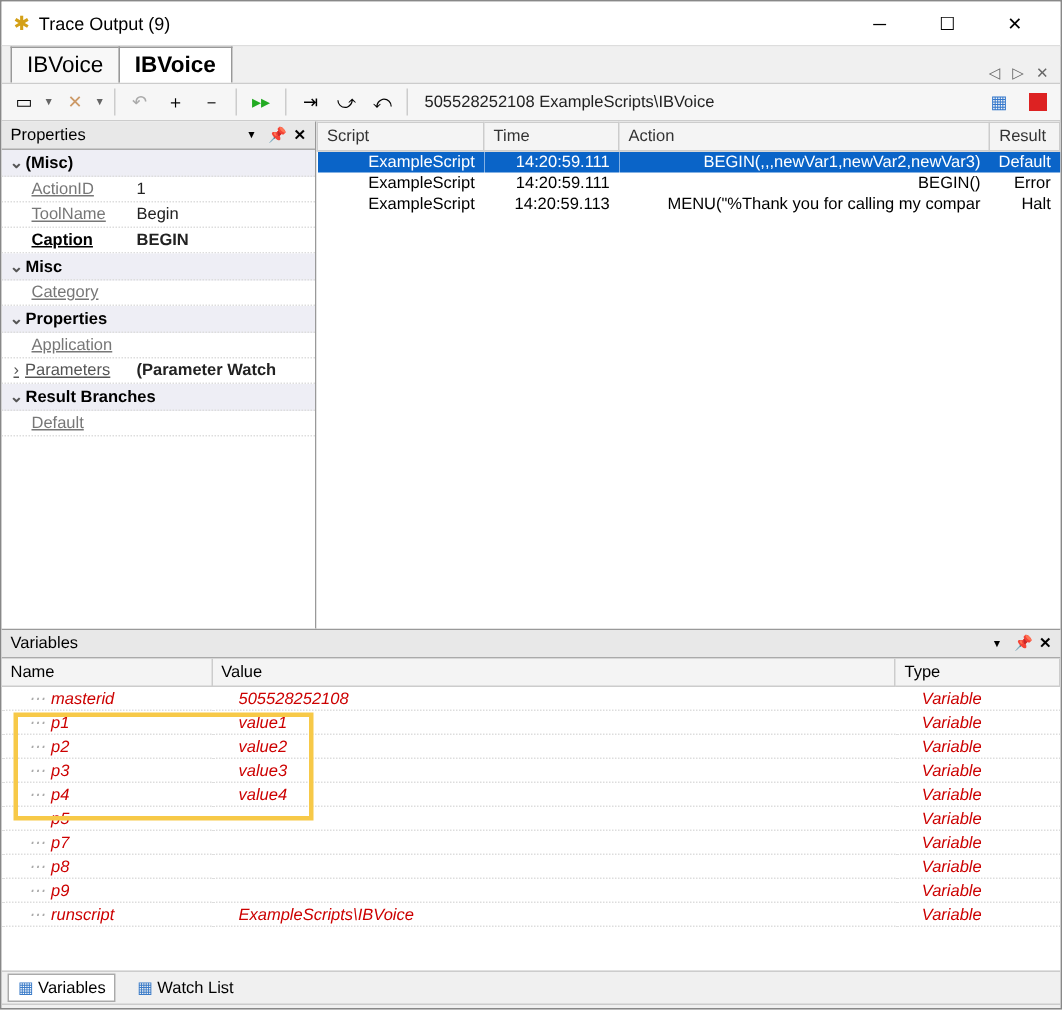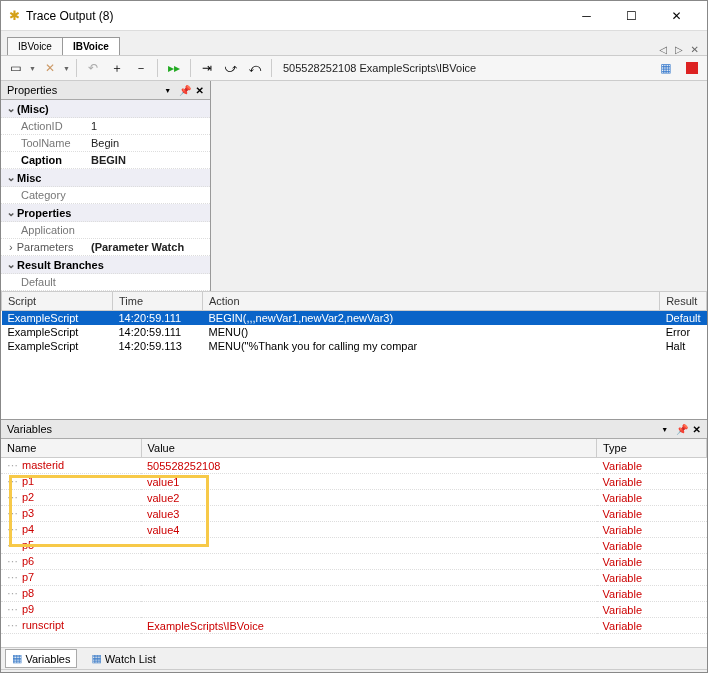--- a/index.html
+++ b/index.html
@@ -6,84 +6,84 @@
 body { font-family: "Segoe UI", Tahoma, sans-serif; font-size: 11px; background: #f0f0f0; width: 708px; height: 673px; overflow: hidden; border: 1px solid #888; }
 
 
 .titlebar { height: 30px; background: #fff; display: flex; align-items: center; padding: 0 8px; border-bottom: 1px solid #ddd; }
 .titlebar .icon { color: #d4a017; margin-right: 6px; font-size: 13px; }
 .titlebar .title { flex: 1; font-size: 12px; color: #000; }
 .titlebar .wbtn { width: 45px; height: 28px; display: flex; align-items: center; justify-content: center; font-size: 12px; cursor: pointer; }
 
 
 .doctabs { height: 24px; display: flex; align-items: flex-end; padding: 0 6px; background: #f0f0f0; position: relative; }
-.doctab { padding: 3px 10px; border: 1px solid #999; border-bottom: none; background: #f8f8f8; font-size: 10px; margin-right: -1px; cursor: pointer; position: relative; }
+.doctab { padding: 3px 10px; border: 1px solid #999; border-bottom: none; background: #f8f8f8; font-size: 15px; margin-right: -1px; cursor: pointer; position: relative; }
 .doctab.active { background: #fff; font-weight: bold; z-index: 2; }
 .doctab-nav { margin-left: auto; display: flex; gap: 4px; color: #666; font-size: 10px; }
 .doctab-nav span { cursor: pointer; padding: 0 2px; }
 
 
 .toolbar { height: 26px; background: #f6f6f6; border-top: 1px solid #ccc; border-bottom: 1px solid #ccc; display: flex; align-items: center; padding: 0 4px; gap: 2px; }
 .tbtn { width: 22px; height: 20px; display: flex; align-items: center; justify-content: center; cursor: pointer; border: 1px solid transparent; font-size: 12px; }
 .tsep { width: 1px; height: 18px; background: #ccc; margin: 0 3px; }
 .tdrop { width: 8px; font-size: 7px; color: #666; }
 .tpath { margin-left: 6px; font-size: 11px; color: #222; }
 .tright { margin-left: auto; display: flex; gap: 4px; }
 .redsq { width: 12px; height: 12px; background: #d22; }
 
 
-.mainrow { display: flex; height: 338px; flex-direction: column; }
+.mainrow { display: flex; height: 338px; }
 .props { width: 210px; border-right: 1px solid #999; display: flex; flex-direction: column; background: #fff; }
 .pheader { background: #e8e8e8; border-bottom: 1px solid #aaa; padding: 3px 6px; display: flex; align-items: center; }
 .pheader span:first-child { flex: 1; }
 .pin { font-size: 10px; margin: 0 4px; cursor: pointer; }
 .pclose { font-size: 10px; cursor: pointer; font-weight: bold; }
 .pgrid { flex: 1; overflow: auto; font-size: 11px; }
 .prow { display: flex; border-bottom: 1px dotted #ddd; min-height: 17px; align-items: center; }
 .pcat { background: #eeeef5; font-weight: bold; padding: 2px 4px; }
 .pcat .chev { width: 12px; text-align: center; color: #555; }
-.pname { width: 90px; padding-left: 20px; color: #777; }
+.pname { width: 90px; padding-left: 20px; color: #777; text-decoration: underline; }
 .pval { flex: 1; color: #222; }
 .pname.b { font-weight: bold; color: #000; }
 .pval.b { font-weight: bold; }
 
 
 .trace { flex: 1; background: #fff; overflow: auto; }
 .trace table { width: 100%; border-collapse: collapse; font-size: 11px; }
 .trace th { text-align: left; padding: 3px 6px; background: #f4f4f4; border: 1px solid #ccc; font-weight: normal; color: #333; }
-.trace td { padding: 1px 6px; white-space: nowrap; overflow: hidden; }
+.trace td { padding: 1px 6px; white-space: nowrap; overflow: hidden; text-align: right; }
 .trace tr.sel td { background: #0a64c8; color: #fff; }
 
 
 .vars { border-top: 1px solid #999; background: #fff; height: 228px; display: flex; flex-direction: column; }
 .vheader { background: #e8e8e8; border-bottom: 1px solid #aaa; padding: 3px 6px; display: flex; align-items: center; }
 .vheader span:first-child { flex: 1; }
 .vgrid { flex: 1; overflow: auto; position: relative; }
 .vgrid table { width: 100%; border-collapse: collapse; font-size: 11px; }
 .vgrid th { text-align: left; padding: 3px 6px; background: #f4f4f4; border-right: 1px solid #ccc; border-bottom: 1px solid #ccc; font-weight: normal; }
-.vgrid td { padding: 1px 6px; border-bottom: 1px dotted #ddd; color: #c00; }
+.vgrid td { padding: 1px 18px; border-bottom: 1px dotted #ddd; color: #c00; font-style: italic; }
 .vgrid td.tree::before { content: "⋯"; color: #aaa; margin-right: 4px; }
 .highlight-box { position: absolute; border: 3px solid #f7c948; pointer-events: none; }
 
 
 .bottomtabs { height: 22px; background: #f0f0f0; border-top: 1px solid #ccc; display: flex; align-items: center; padding: 0 4px; gap: 8px; }
 .btab { display: flex; align-items: center; gap: 3px; padding: 2px 6px; cursor: pointer; font-size: 11px; }
 .btab.active { background: #fff; border: 1px solid #aaa; }
 .btab .bicon { color: #3a7bc8; font-size: 11px; }
 
 
 .status { height: 22px; background: #f0f0f0; border-top: 1px solid #ccc; display: flex; align-items: center; }
 .status .sfill { width: 488px; height: 18px; background: #ccc; margin: 0 4px; display: flex; align-items: center; padding: 0 6px; }
 </style>
 </head>
 <body>
 
 <div class="titlebar">
   <span class="icon">✱</span>
-  <span class="title">Trace Output (8)</span>
+  <span class="title">Trace Output (9)</span>
   <div class="wbtn">─</div>
   <div class="wbtn">☐</div>
   <div class="wbtn">✕</div>
 </div>
 
 <div class="doctabs">
   <div class="doctab">IBVoice</div>
   <div class="doctab active">IBVoice</div>
   <div class="doctab-nav">
     <span>◁</span>
@@ -186,21 +186,21 @@
       <tbody>
         <tr class="sel">
             <td>ExampleScript</td>
             <td>14:20:59.111</td>
             <td>BEGIN(,,,newVar1,newVar2,newVar3)</td>
             <td>Default</td>
           </tr>
         <tr>
             <td>ExampleScript</td>
             <td>14:20:59.111</td>
-            <td>MENU()</td>
+            <td>BEGIN()</td>
             <td>Error</td>
           </tr>
         <tr>
             <td>ExampleScript</td>
             <td>14:20:59.113</td>
             <td>MENU("%Thank you for calling my compar</td>
             <td>Halt</td>
           </tr>
       </tbody>
     </table>
@@ -248,25 +248,20 @@
             <td class="tree">p4</td>
             <td>value4</td>
             <td>Variable</td>
           </tr>
           <tr>
             <td class="tree">p5</td>
             <td></td>
             <td>Variable</td>
           </tr>
           <tr>
-            <td class="tree">p6</td>
-            <td></td>
-            <td>Variable</td>
-          </tr>
-          <tr>
             <td class="tree">p7</td>
             <td></td>
             <td>Variable</td>
           </tr>
           <tr>
             <td class="tree">p8</td>
             <td></td>
             <td>Variable</td>
           </tr>
           <tr>

